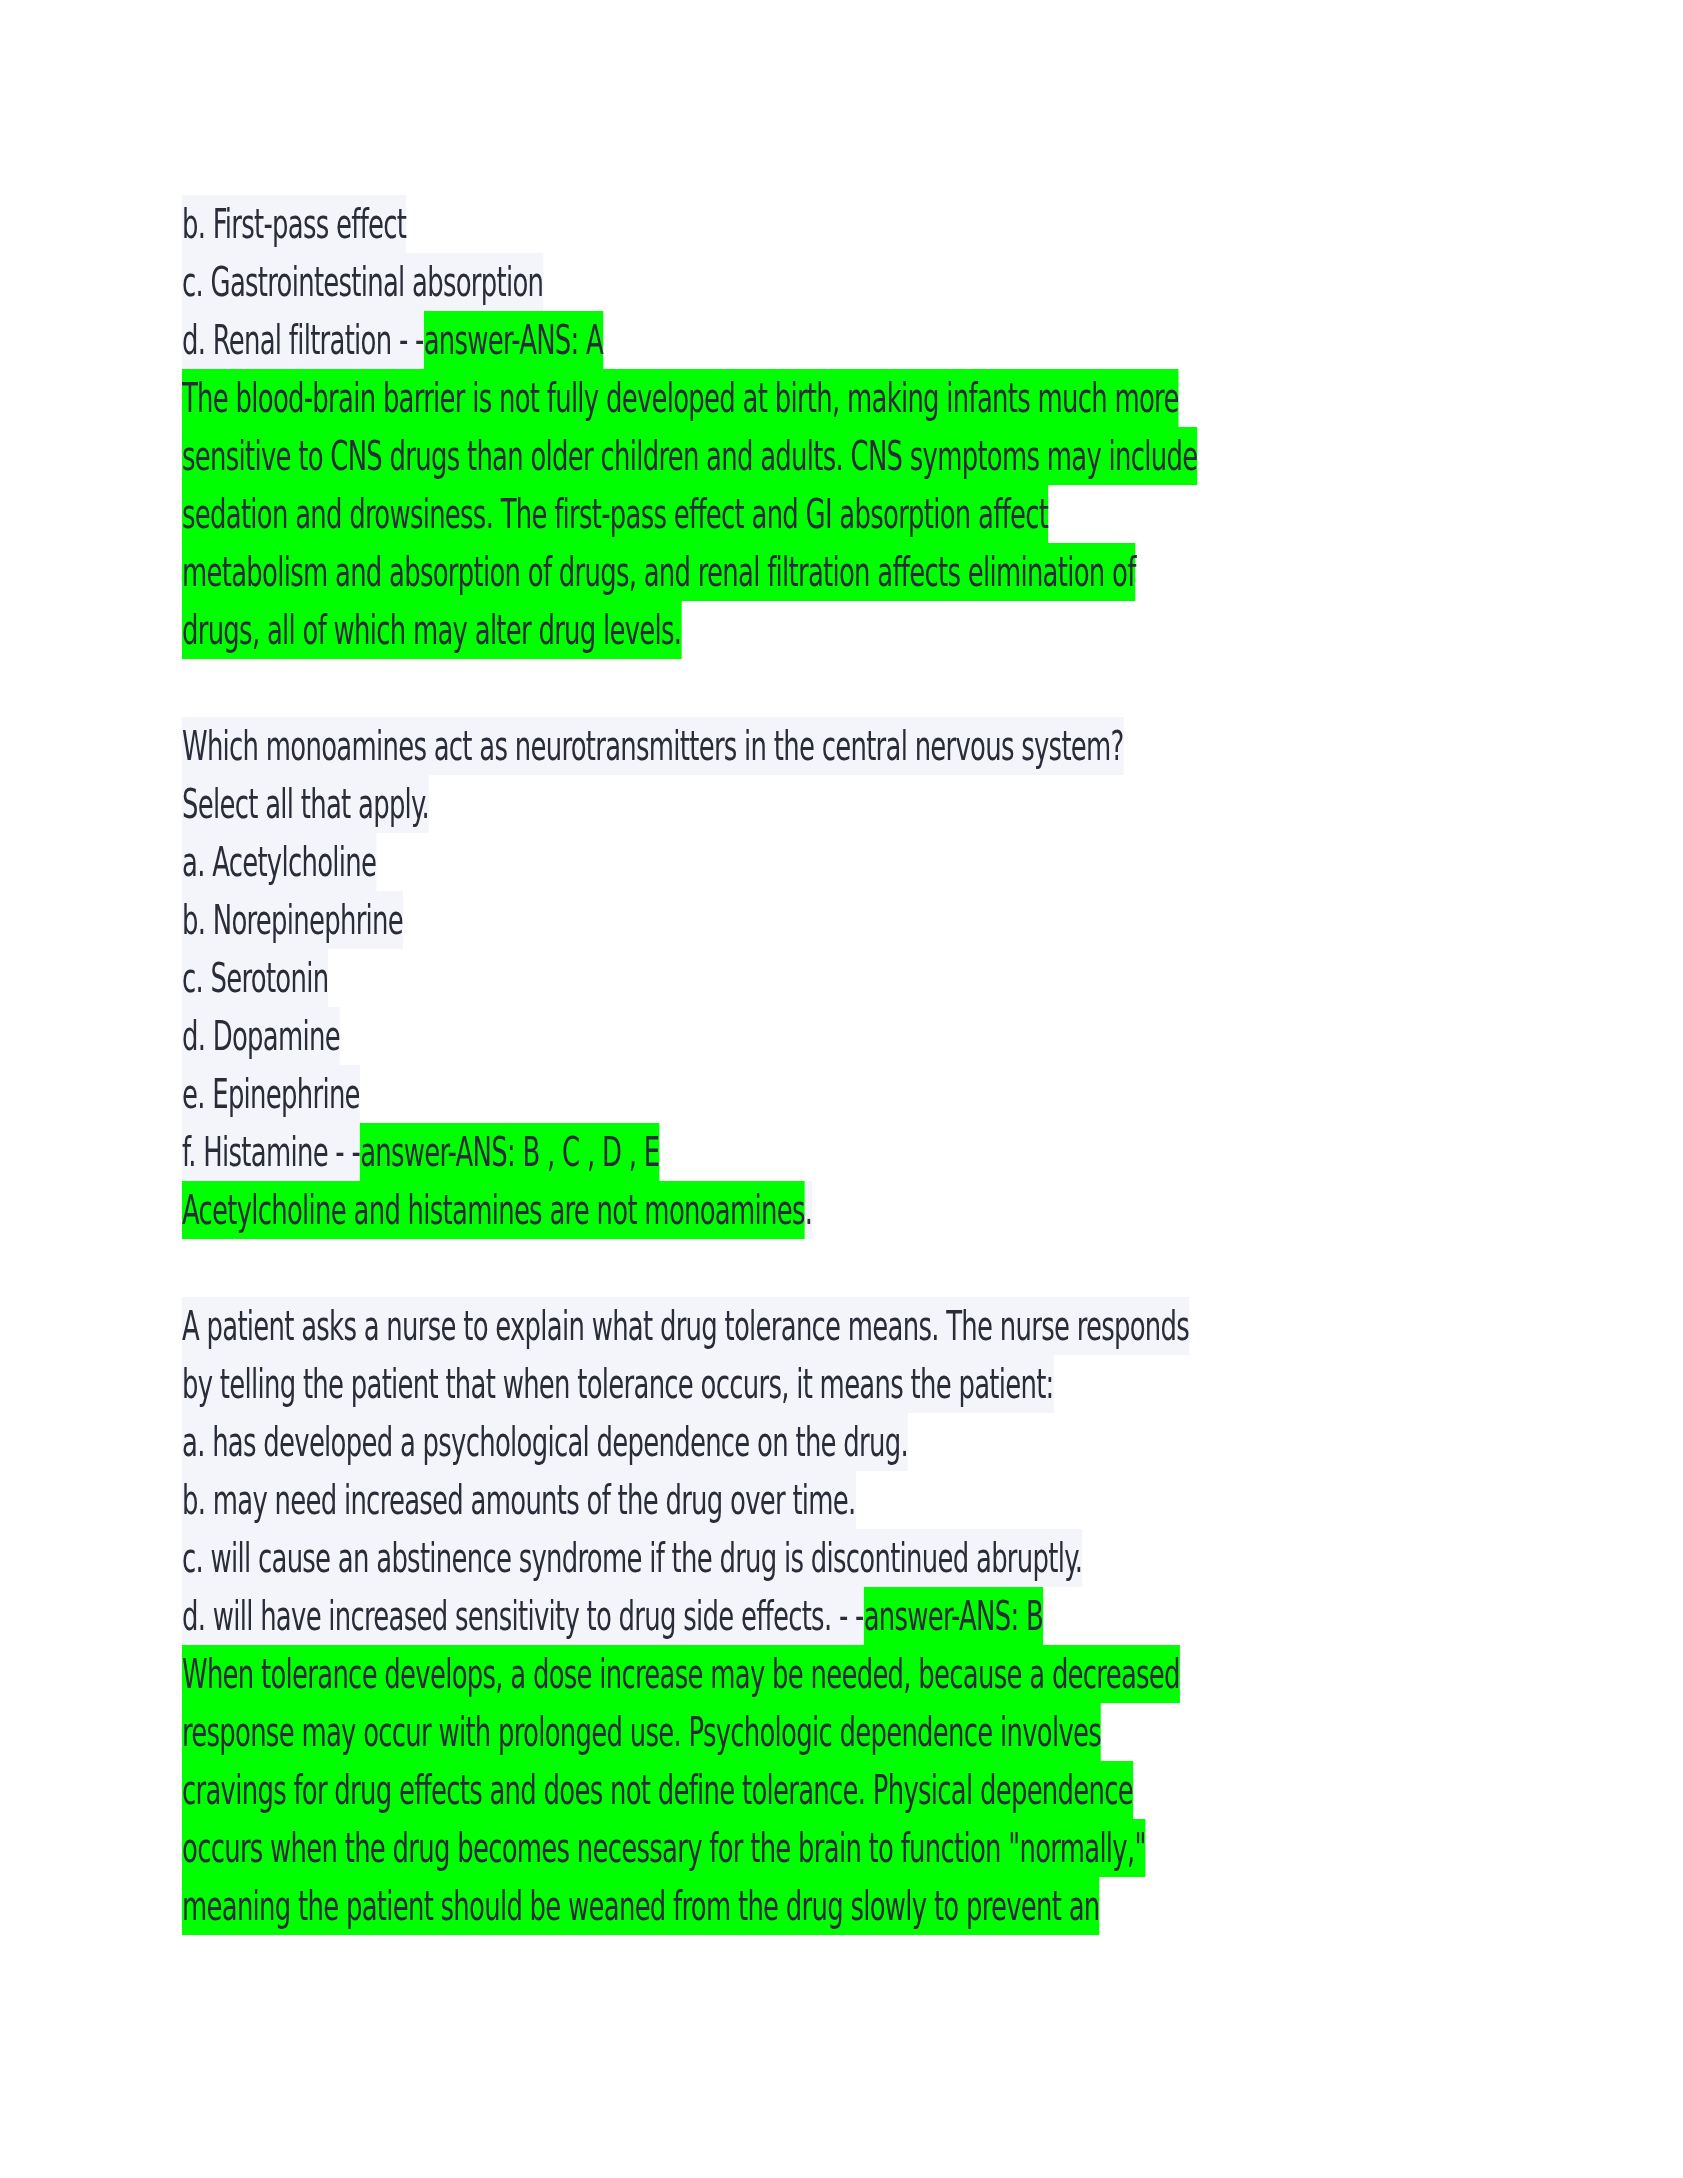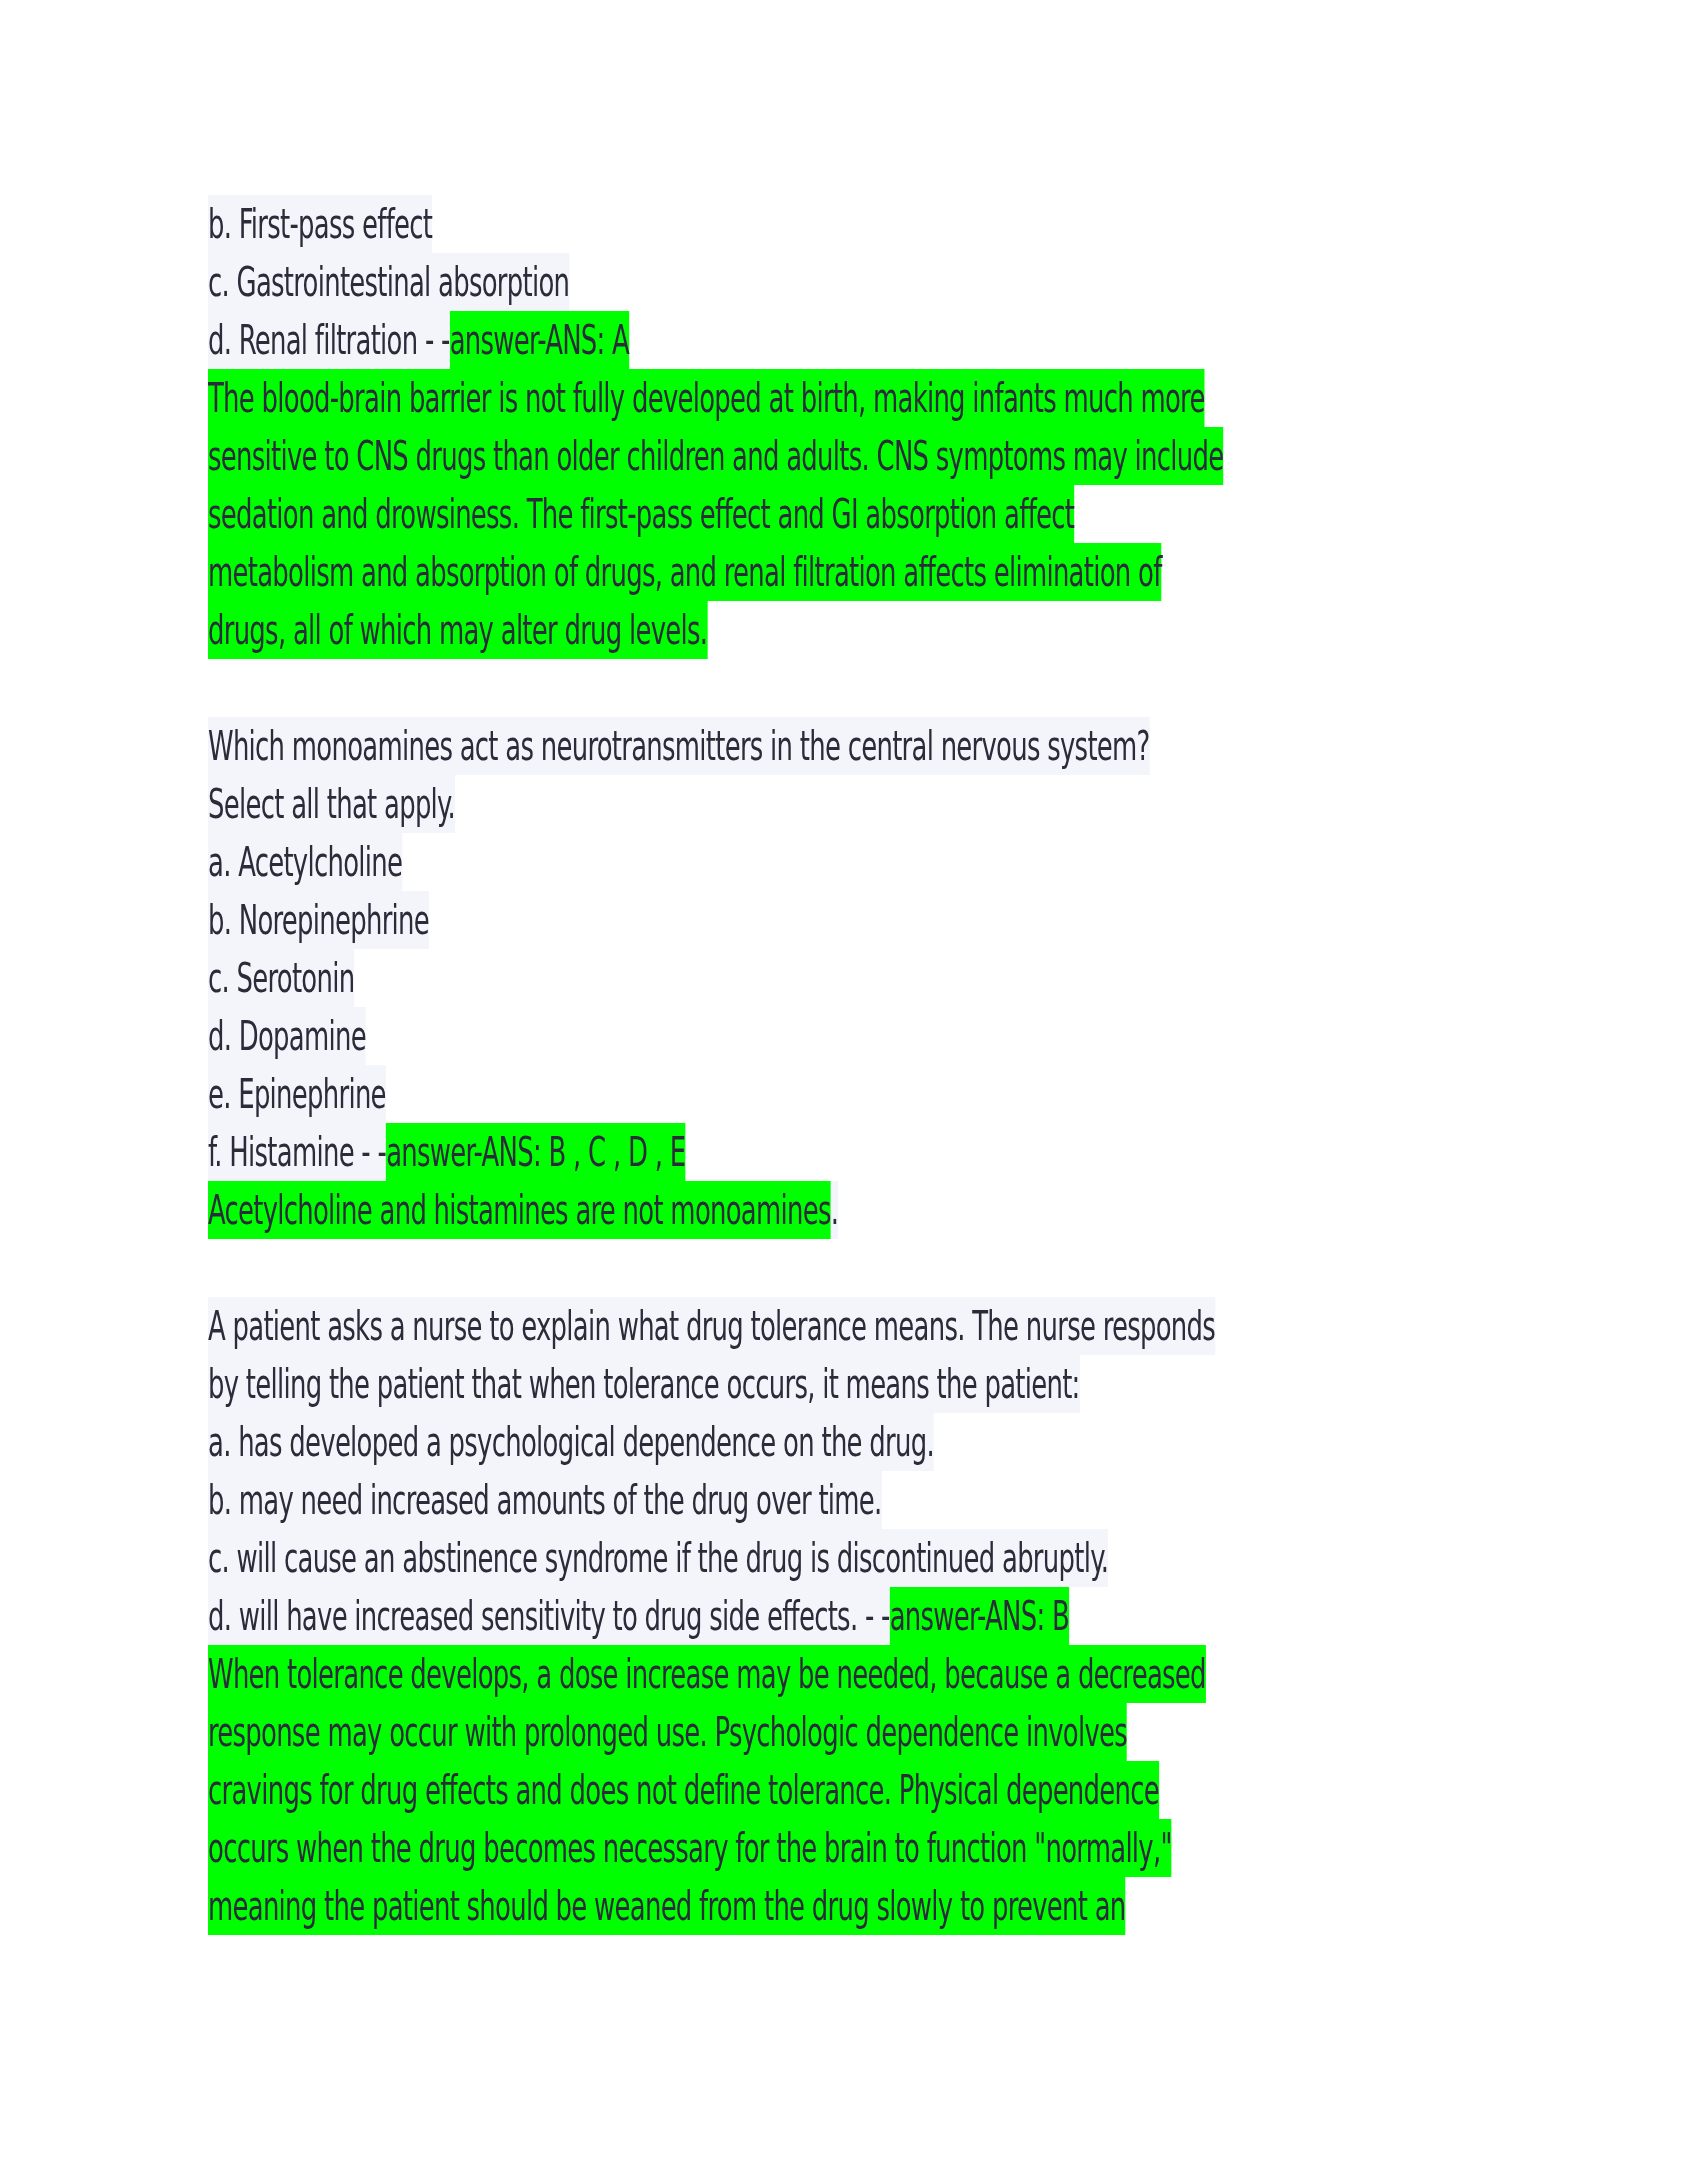--- a/index.html
+++ b/index.html
@@ -1,17 +1,17 @@
 <!DOCTYPE html>
 <html><head>
 <meta charset="utf-8">
 <style>
   html, body { margin: 0; padding: 0; background: #ffffff; }
   body { width: 1683px; height: 2178px; position: relative; overflow: hidden; }
-  .page { position: absolute; left: 208px; top: 195px; width: 1287px; }
+  .page { position: absolute; left: 182px; top: 195px; width: 1287px; }
   .line {
     display: block;
     height: 58px;
     line-height: 58px;
     white-space: nowrap;
     font-family: "Liberation Sans Narrow", "DejaVu Sans Condensed", "Liberation Sans", sans-serif;
     font-size: 40px;
     color: #2a2c3a;
     letter-spacing: -1px;
   }

